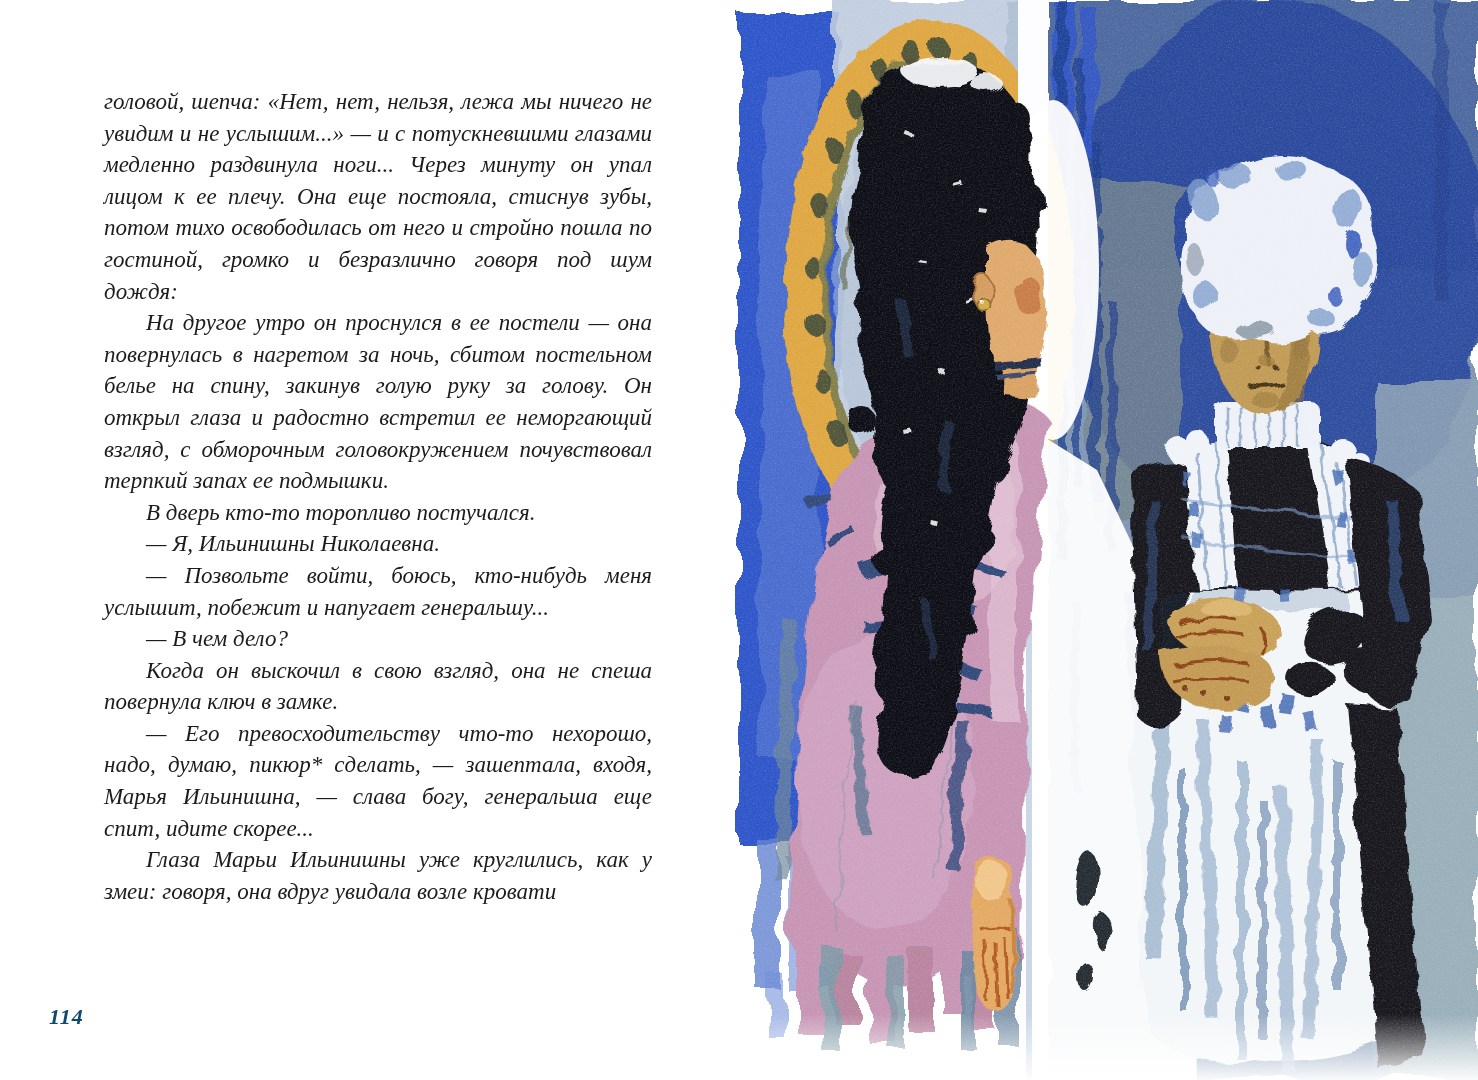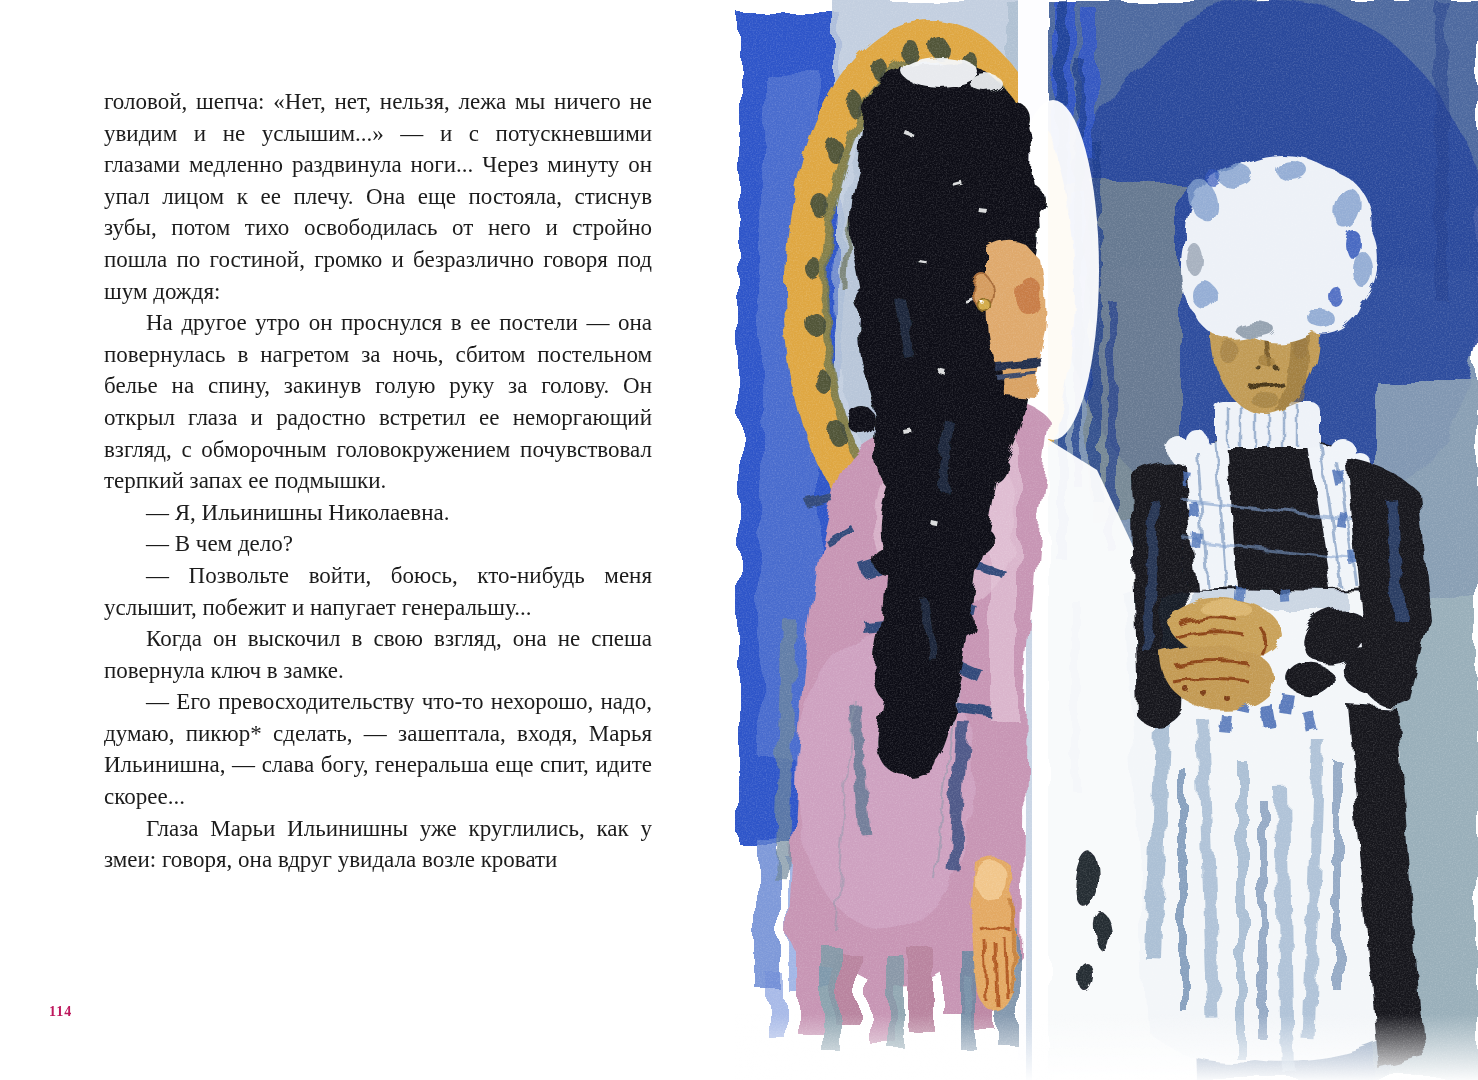--- a/index.html
+++ b/index.html
@@ -1,43 +1,44 @@
 <!DOCTYPE html>
 <html><head>
 <meta charset="utf-8">
 <style>
   * { margin:0; padding:0; box-sizing:border-box; }
   html,body { width:1478px; height:1080px; }
   body { background:#ffffff; font-family:"Liberation Serif", serif; position:relative; overflow:hidden; }
-  .spread { position:absolute; inset:0; background:#ffffff; }
+  .spread { position:absolute; inset:0; background:#ffffff;font-style:italic; }
   .text-block {
     position:absolute; left:104px; top:86px; width:548px;
     color:#1c1c1c; font-size:23px; line-height:31.6px;
     text-align:justify; text-justify:inter-word;
   }
   .text-block p { text-indent:42px; }
   .text-block p.cont { text-indent:0; }
   .page-number {
     position:absolute; left:49px; top:1004px;
-    font-size:14px; font-weight:bold; color:#be185d; letter-spacing:1px;
+    font-size:22px; font-weight:bold; color:#0c4a6e; letter-spacing:1px;
   }
   .art { position:absolute; left:735px; top:0; width:743px; height:1080px; display:block; }
 </style>
 </head>
 <body>
 
 <div class="spread">
 
   <div>
     <div class="text-block">
       <p class="cont">головой, шепча: «Нет, нет, нельзя, лежа мы ничего не увидим и не услышим...» — и с потускневшими глазами медленно раздвинула ноги... Через минуту он упал лицом к ее плечу. Она еще постояла, стиснув зубы, потом тихо освободилась от него и стройно пошла по гостиной, громко и безразлично говоря под шум дождя:</p>
       <p>На другое утро он проснулся в ее постели — она повернулась в нагретом за ночь, сбитом постельном белье на спину, закинув голую руку за голову. Он открыл глаза и радостно встретил ее неморгающий взгляд, с обморочным головокружением почувствовал терпкий запах ее подмышки.</p>
+      <p>В дверь кто-то торопливо постучался.</p>
       <p>— Я, Ильинишны Николаевна.</p>
+      <p>— Позвольте войти, боюсь, кто-нибудь меня услышит, побежит и напугает генеральшу...</p>
       <p>— В чем дело?</p>
-      <p>— Позвольте войти, боюсь, кто-нибудь меня услышит, побежит и напугает генеральшу...</p>
       <p>Когда он выскочил в свою взгляд, она не спеша повернула ключ в замке.</p>
       <p>— Его превосходительству что-то нехорошо, надо, думаю, пикюр* сделать, — зашептала, входя, Марья Ильинишна, — слава богу, генеральша еще спит, идите скорее...</p>
       <p>Глаза Марьи Ильинишны уже круглились, как у змеи: говоря, она вдруг увидала возле кровати</p>
     </div>
     <div class="page-number">114</div>
   </div>
 
   <svg class="art" viewBox="0 0 743 1080" role="img" aria-label="Watercolor illustration: a young dark-haired woman in a pink dress, seen from behind before a gilt oval mirror, faces an elderly maid in a white ruffled cap and white apron over a black dress, hands clasped, against blue washes">
     <defs>
       <filter id="wcA" x="-25%" y="-25%" width="150%" height="150%">

